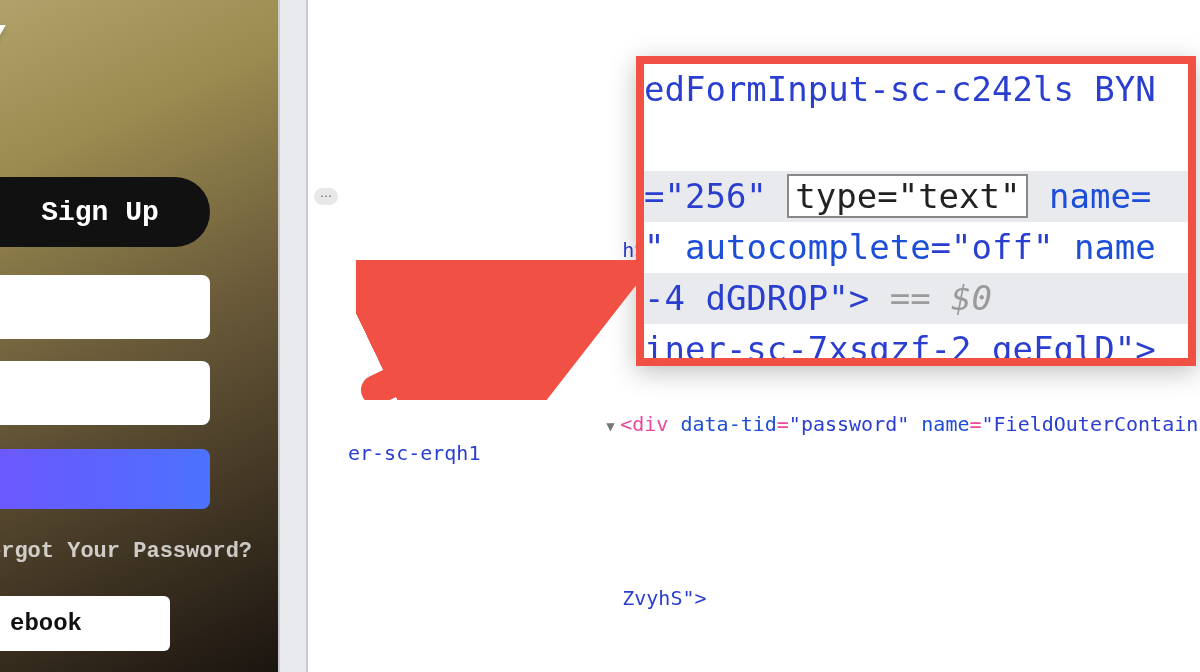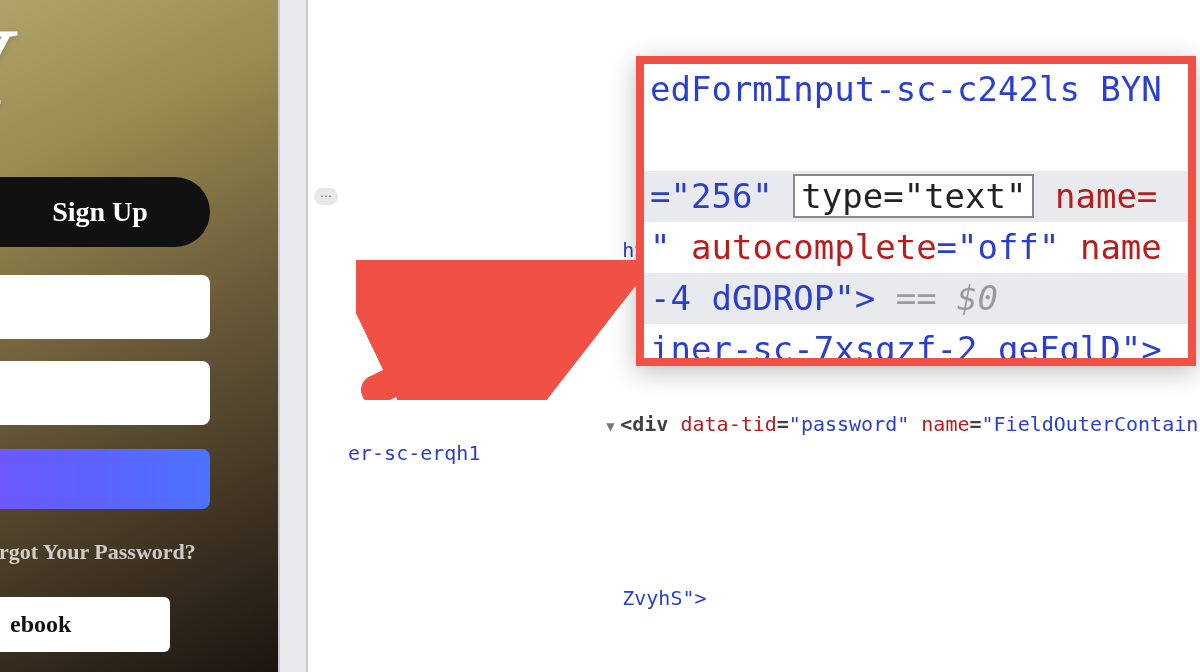--- a/index.html
+++ b/index.html
@@ -13,21 +13,21 @@
   }
 
   
   .site-panel {
     position: absolute;
     left: 0; top: 0;
     width: 278px; height: 672px;
     background: linear-gradient(155deg, #b0a26a 0%, #9a8b50 22%, #6b5b3a 50%, #3e3322 78%, #1b1510 100%);
     padding-top: 18px;
     color: #fff;
-    font-family: Liberation Serif, serif;
+    font-family: Liberation Mono, monospace;
   }
   .site-logo {
     font-size: 110px;
     font-weight: 800;
     line-height: 0.9;
     letter-spacing: -6px;
     padding-left: 0;
     margin-left: -60px;
     color: #fff;
     text-shadow: 0 2px 6px rgba(0,0,0,.15);
@@ -118,22 +118,22 @@
     left: 6px;
     background: #e8e8e8;
     border-radius: 10px;
     padding: 0 6px;
     font-size: 12px;
     color: #666;
     font-family: sans-serif;
   }
 
   
-  .pun { color: #404040; font-weight: bold; }
-  .attr { color: #b91c1c; }  
+  .pun { color: #ec4899; }
+  .attr { color: #1d4ed8; }  
   .str { color: #2a3ecf; }   
   .txt { color: #222; }
   .grey { color: #9a9a9a; }
   .ellbadge {
     display: inline-block;
     font-family: sans-serif;
     font-size: 11px;
     color: #888;
     background: #eee;
     border: 1px solid #ccc;
@@ -157,21 +157,21 @@
     border: 8px solid #f15044;
     background: #fff;
     box-shadow: 0 6px 24px rgba(0,0,0,.25);
     overflow: hidden;
     font-family: Menlo, Monaco, Consolas, monospace;
   }
   .zoombox .zl {
     font-size: 34px;
     line-height: 1.5;
     white-space: nowrap;
-    padding-left: 6px;
+    padding-left: 0;
   }
   .zoombox .sel {
     background: #fff;
     border: 2px solid #888;
     padding: 0 6px;
   }
   .arrow {
     position: absolute;
     left: 356px;
     top: 260px;

